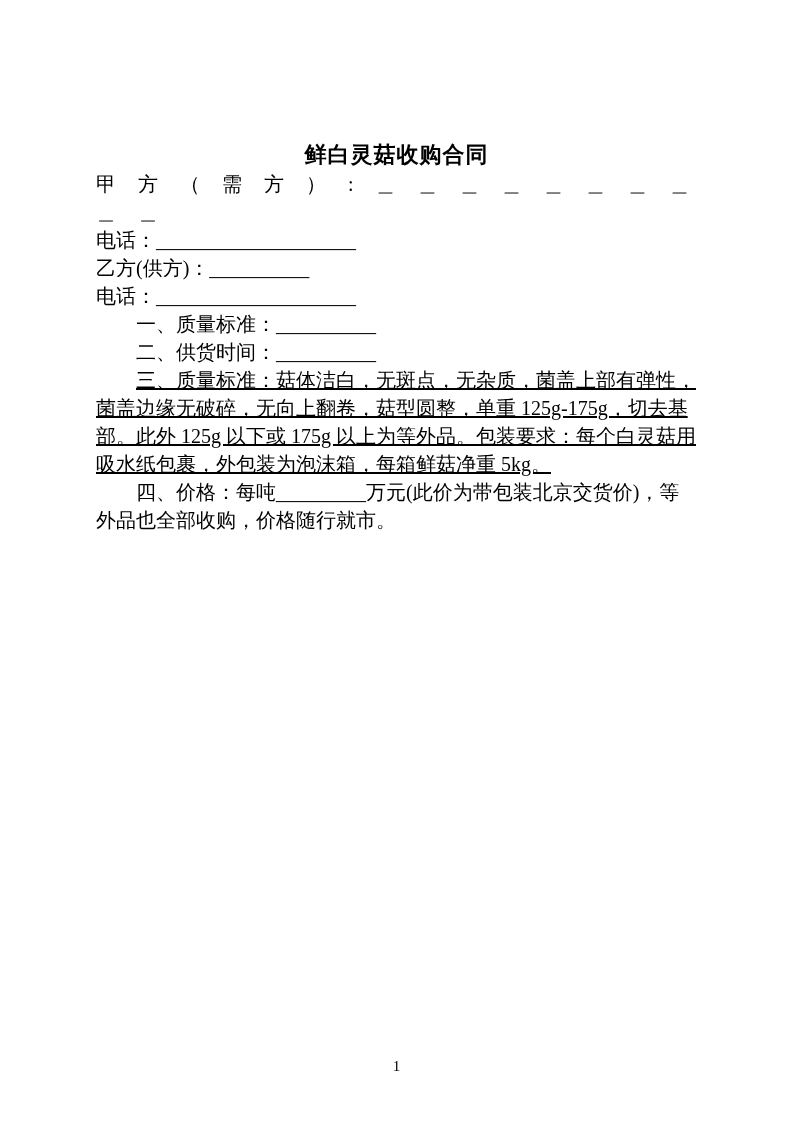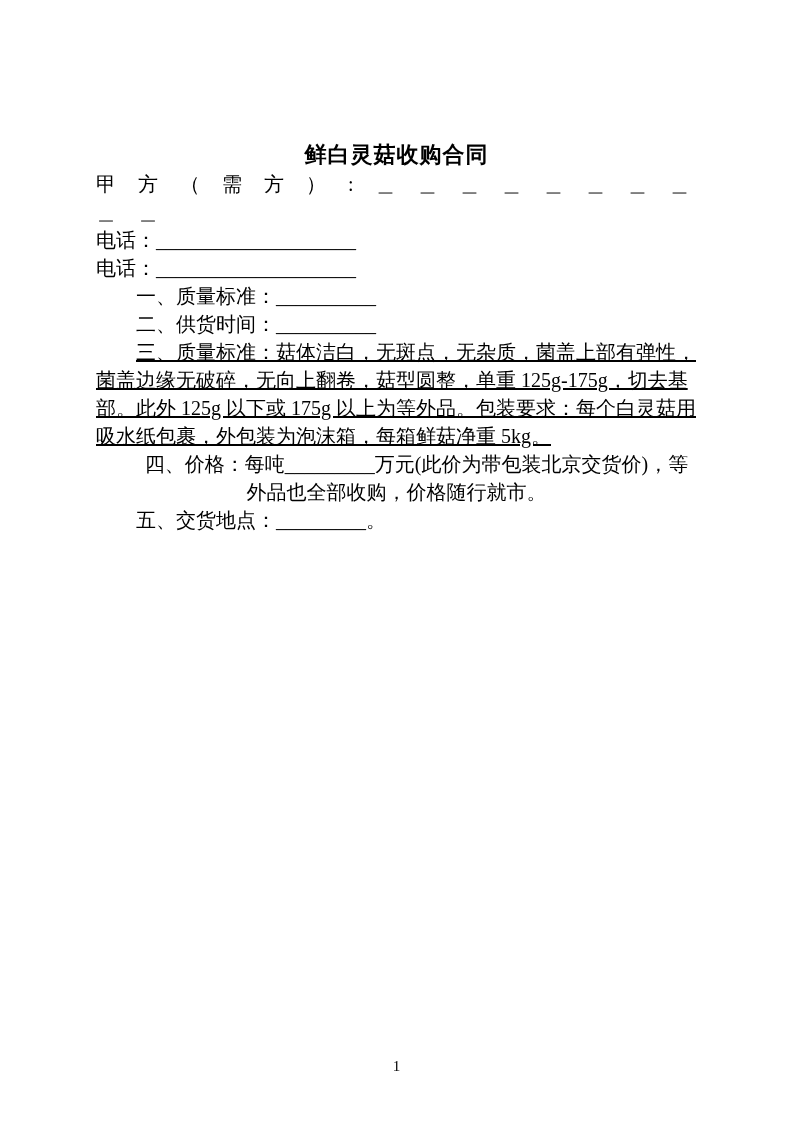--- a/index.html
+++ b/index.html
@@ -36,21 +36,21 @@
     word-break: break-all;
   }
   .party-a      { margin-top: 118px; letter-spacing: 1px; }
   .phone-1      { margin-top: 50px; }
   .party-b      { margin-top: 26px; }
   .phone-2      { margin-top: 24px; }
   .intro        { margin-top: 22px; text-indent: 2em; }
   .clause-1     { margin-top: 24px; text-indent: 2em; }
   .clause-2     { margin-top: 25px; text-indent: 2em; }
   .clause-3     { margin-top: 26px; text-indent: 2em; text-decoration: underline; }
-  .clause-4     { margin-top: 25px; text-indent: 2em; text-align: center; }
+  .clause-4     { margin-top: 25px; text-indent: 2em; }
   .clause-5     { margin-top: 21px; text-indent: 2em; }
   .clause-6     { margin-top: 27px; text-indent: 2em; }
   .page-number {
     position: absolute;
     bottom: 46px;
     left: 0;
     width: 100%;
     text-align: center;
     font-size: 15px;
     line-height: 20px;
@@ -60,30 +60,30 @@
 <body>
 
 <div class="page">
 
   <h1 class="doc-title">鲜白灵菇收购合同</h1>
 
   <p class="party-a">甲　方　（　需　方　）　:　＿　＿　＿　＿　＿　＿　＿　＿　＿　＿</p>
 
   <p class="phone-1">电话：____________________</p>
 
+  <p class="party-b">乙方(供方)：__________</p>
 
   <p class="phone-2">电话：____________________</p>
 
 
   <p class="clause-1">一、质量标准：__________</p>
 
   <p class="clause-2">二、供货时间：__________</p>
 
   <p class="clause-3">三、质量标准：菇体洁白，无斑点，无杂质，菌盖上部有弹性，菌盖边缘无破碎，无向上翻卷，菇型圆整，单重 125g-175g，切去基部。此外 125g 以下或 175g 以上为等外品。包装要求：每个白灵菇用吸水纸包裹，外包装为泡沫箱，每箱鲜菇净重 5kg。</p>
 
   <p class="clause-4">四、价格：每吨_________万元(此价为带包装北京交货价)，等外品也全部收购，价格随行就市。</p>
 
-  <p class="clause-5">五、交货地点：_________。</p>
 
 
   <div class="page-number">1</div>
 
 </div>
 
 </body></html>

